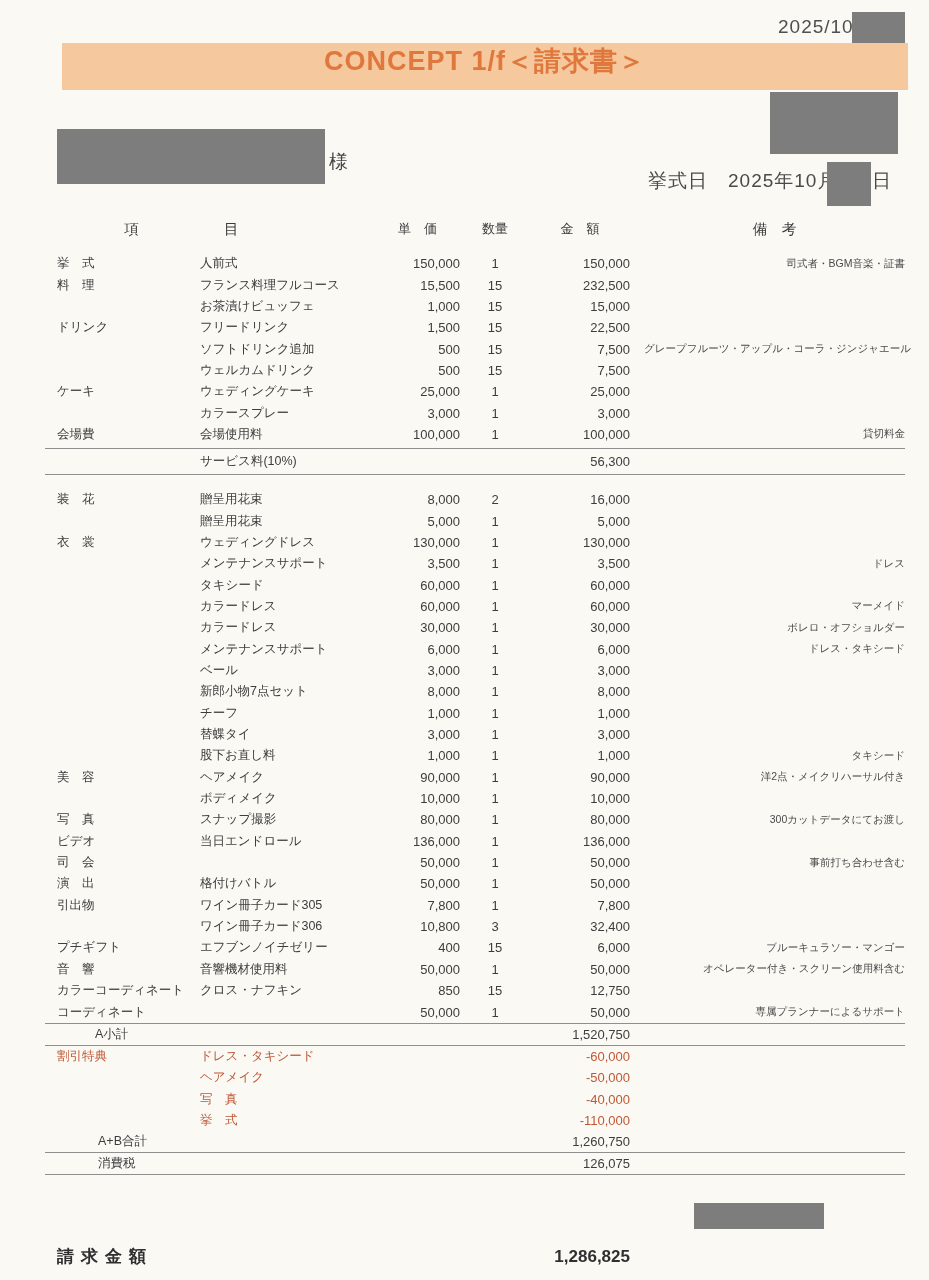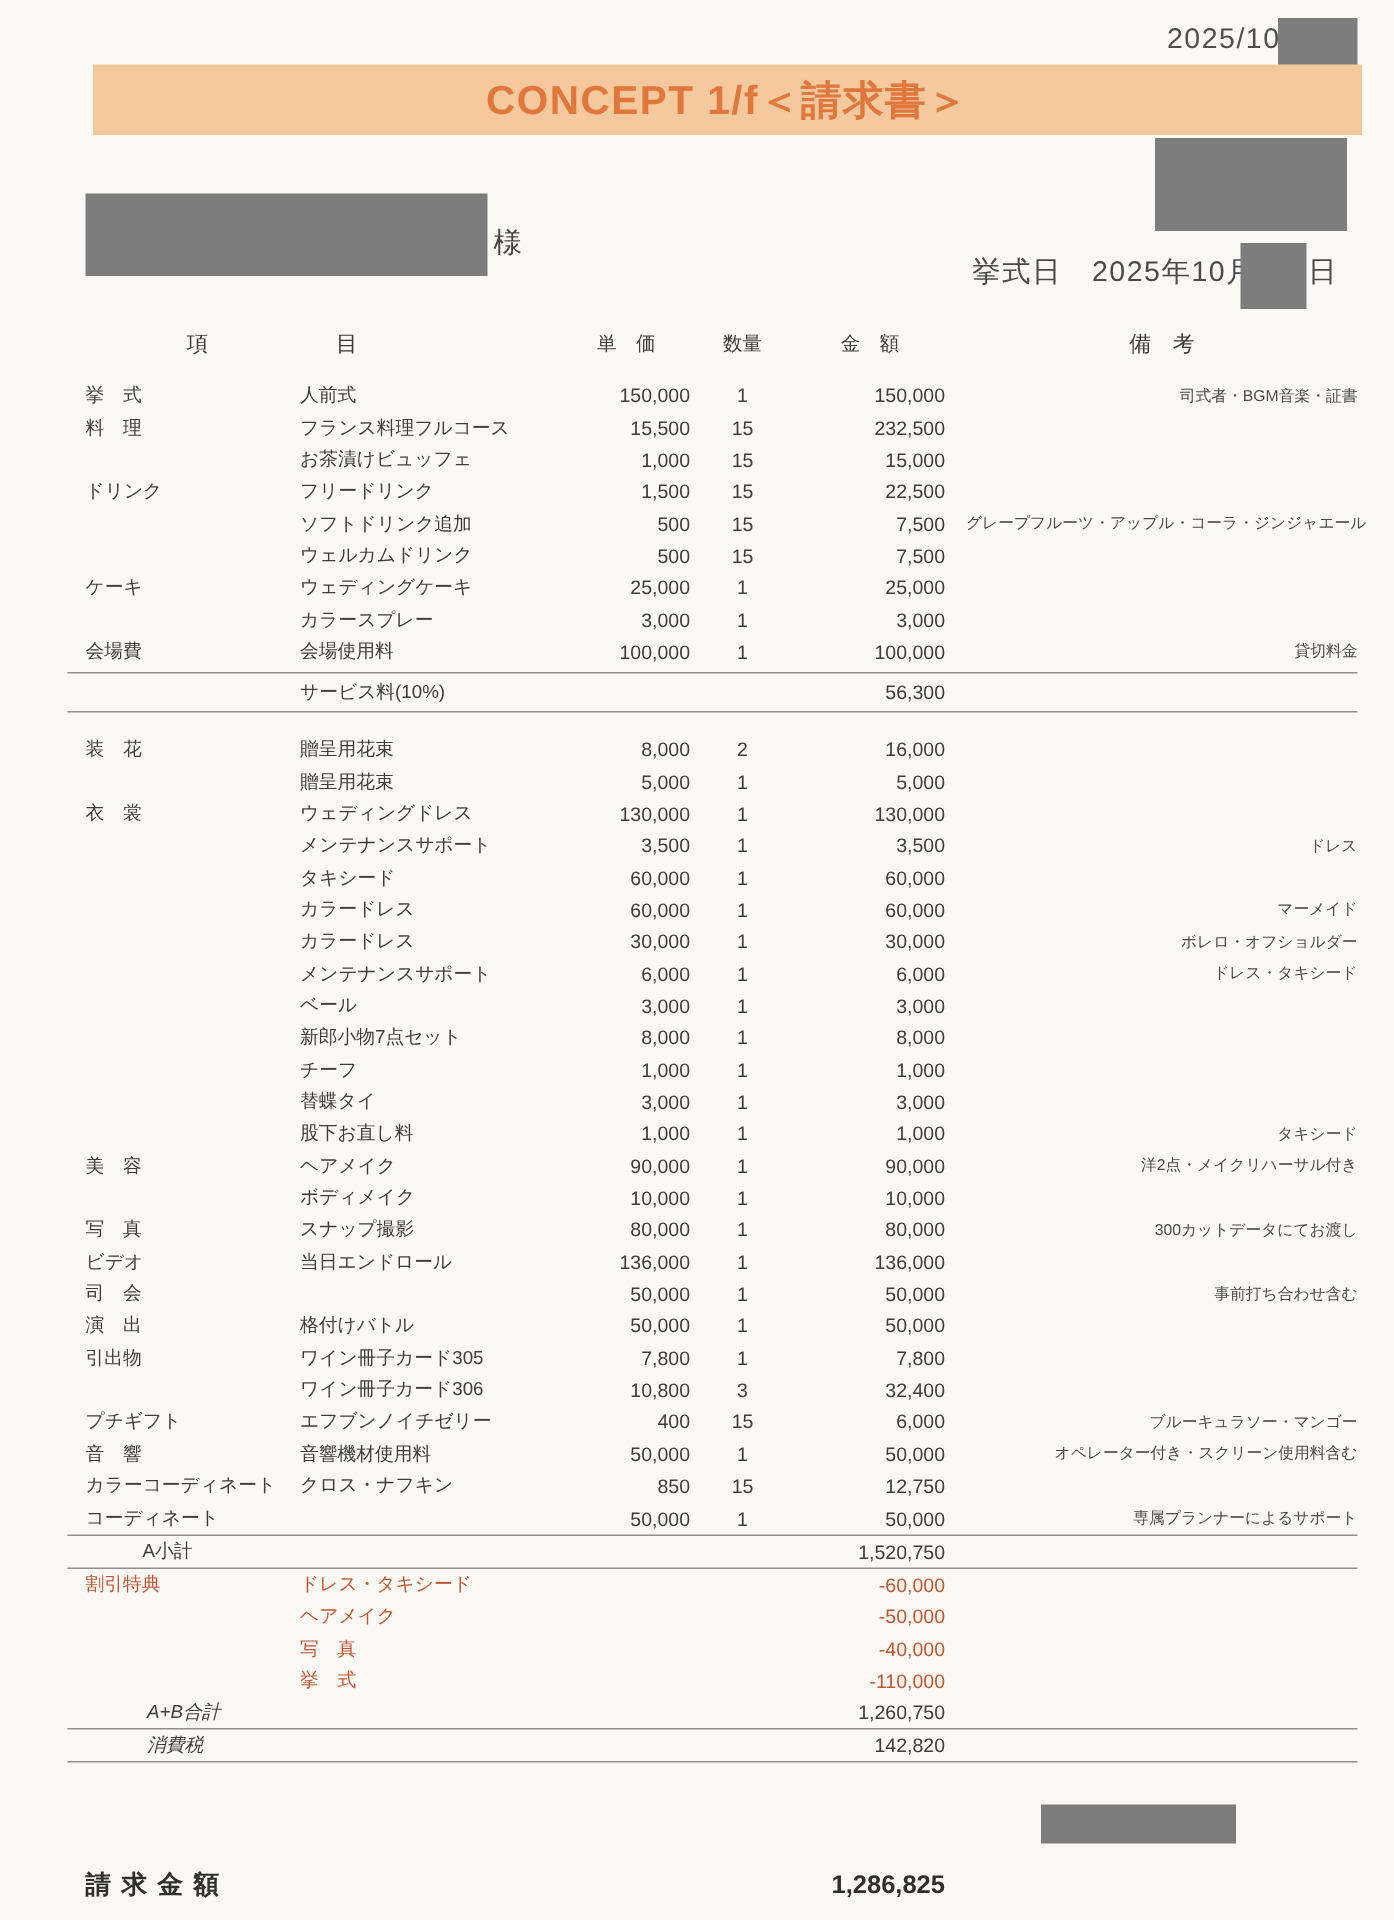--- a/index.html
+++ b/index.html
@@ -13,21 +13,21 @@
     width:929px;height:1280px;position:relative;overflow:hidden;
     background:var(--paper);
     font-family:"Liberation Sans","DejaVu Sans",sans-serif;
     color:var(--ink);
   }
   .abs{position:absolute;}
   .redact{position:absolute;background:var(--gray,#7d7d7d);}
   
   .print-date{top:16px;left:778px;font-size:19px;color:#4f4f4f;letter-spacing:1px;}
   .banner{left:62px;top:43px;width:846px;height:47px;background:var(--banner-bg,#f5c99d);
-          display:flex;align-items:center;justify-content:center;}
+          display:flex;justify-content:center;}
   .banner-title{color:var(--banner-text,#e0773d);font-size:27px;font-weight:bold;letter-spacing:1px;}
   .addressee-suffix{left:329px;top:149px;font-size:19px;color:#444;}
   .ceremony-line{left:648px;top:168px;font-size:19px;color:#4a4a4a;letter-spacing:1px;}
   .ceremony-day-suffix{left:872px;top:168px;font-size:19px;color:#4a4a4a;}
   
   .table{left:45px;top:218px;width:860px;}
   .trow{display:grid;grid-template-columns:155px 175px 85px 70px 100px auto;
         align-items:center;height:21.35px;font-size:12.5px;color:var(--ink);}
   .cell{white-space:nowrap;overflow:visible;}
   .c-cat{padding-left:12px;}
@@ -41,21 +41,21 @@
   .thead .c-item{padding-left:24px;}
   .thead .c-price,.thead .c-qty,.thead .c-amount{text-align:center;}
   .thead .c-note{text-align:center;font-size:14.5px;color:#3a3a3a;}
   #rows-a{margin-top:13px;}
   .service-row{margin-top:3px;height:25px;border-top:1px solid var(--line);
                border-bottom:1px solid var(--line);}
   #rows-b{margin-top:14px;}
   .subtotal-row{height:21px;border-top:1px solid var(--line);border-bottom:1px solid var(--line);}
   .subtotal-row .c-cat{padding-left:50px;}
   .total-row{height:20.8px;border-bottom:1px solid var(--line);}
-  .total-row .c-cat{padding-left:53px;font-style:italic;}
+  .total-row .c-cat{padding-left:53px;}
   .deposit-row{height:23px;border-top:2px solid var(--dark-line);border-bottom:2px solid var(--dark-line);}
   .deposit-row .c-note{font-size:12.5px;color:#3f3f3f;}
   .trow.red .cell{color:var(--red,#bf5734);}
   .trow.red .c-note{color:#3f3f3f;}
   
   .grand-total{left:45px;top:1245px;width:585px;display:flex;align-items:center;
                justify-content:space-between;}
   .grand-total .gt-label{padding-left:12px;font-size:17px;font-weight:bold;color:#2f2f2f;letter-spacing:7px;}
   .grand-total .gt-amount{font-size:17px;font-weight:bold;color:#2f2f2f;}
 </style>
@@ -427,21 +427,21 @@
         <span class="cell c-price"></span>
         <span class="cell c-qty"></span>
         <span class="cell c-amount">1,260,750</span>
         <span class="cell c-note"></span>
       </div>
       <div class="trow total-row">
         <span class="cell c-cat">消費税</span>
         <span class="cell c-item"></span>
         <span class="cell c-price"></span>
         <span class="cell c-qty"></span>
-        <span class="cell c-amount">142,820</span>
+        <span class="cell c-amount">126,075</span>
         <span class="cell c-note"></span>
       </div>
     </div>
 
 </div>
 
 <div class="redact" style="left:694px;top:1203px;width:130px;height:26px;"></div>
 
 <div class="abs grand-total">
   <span class="gt-label">請求金額</span>

